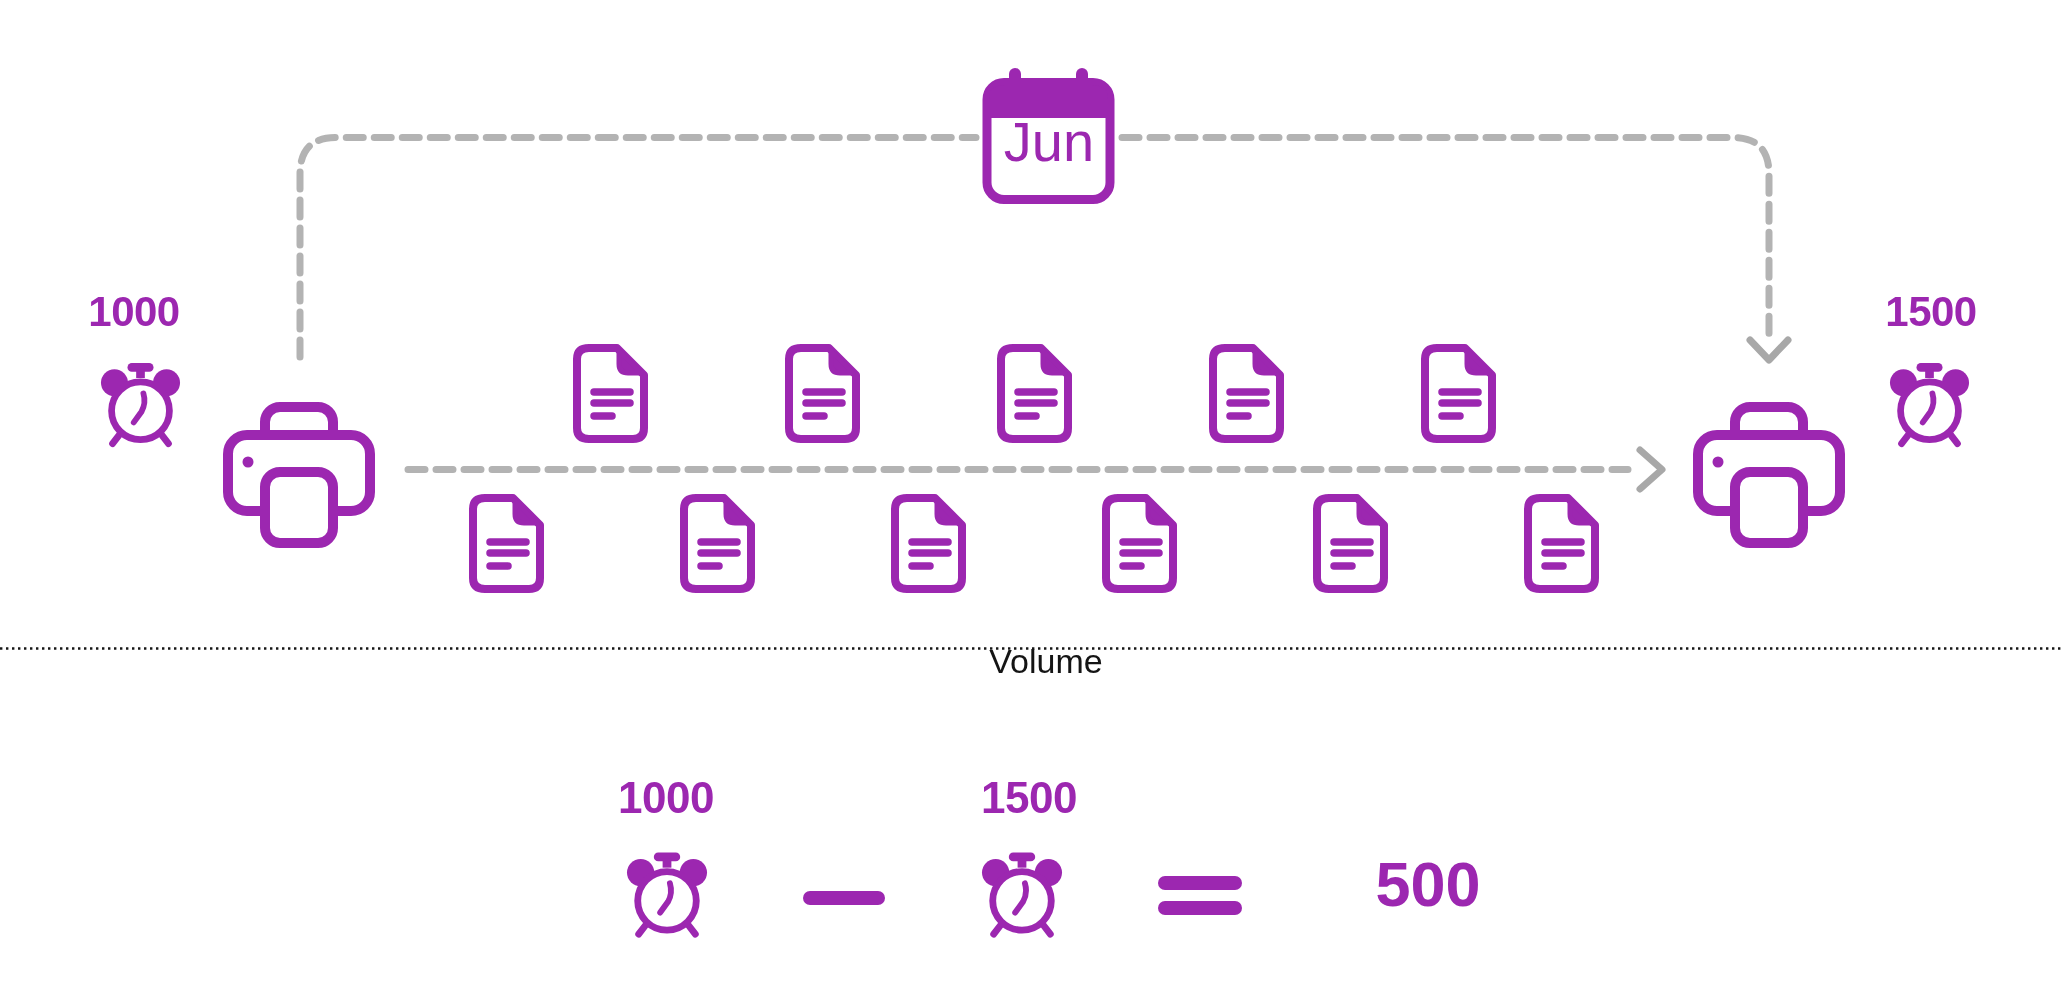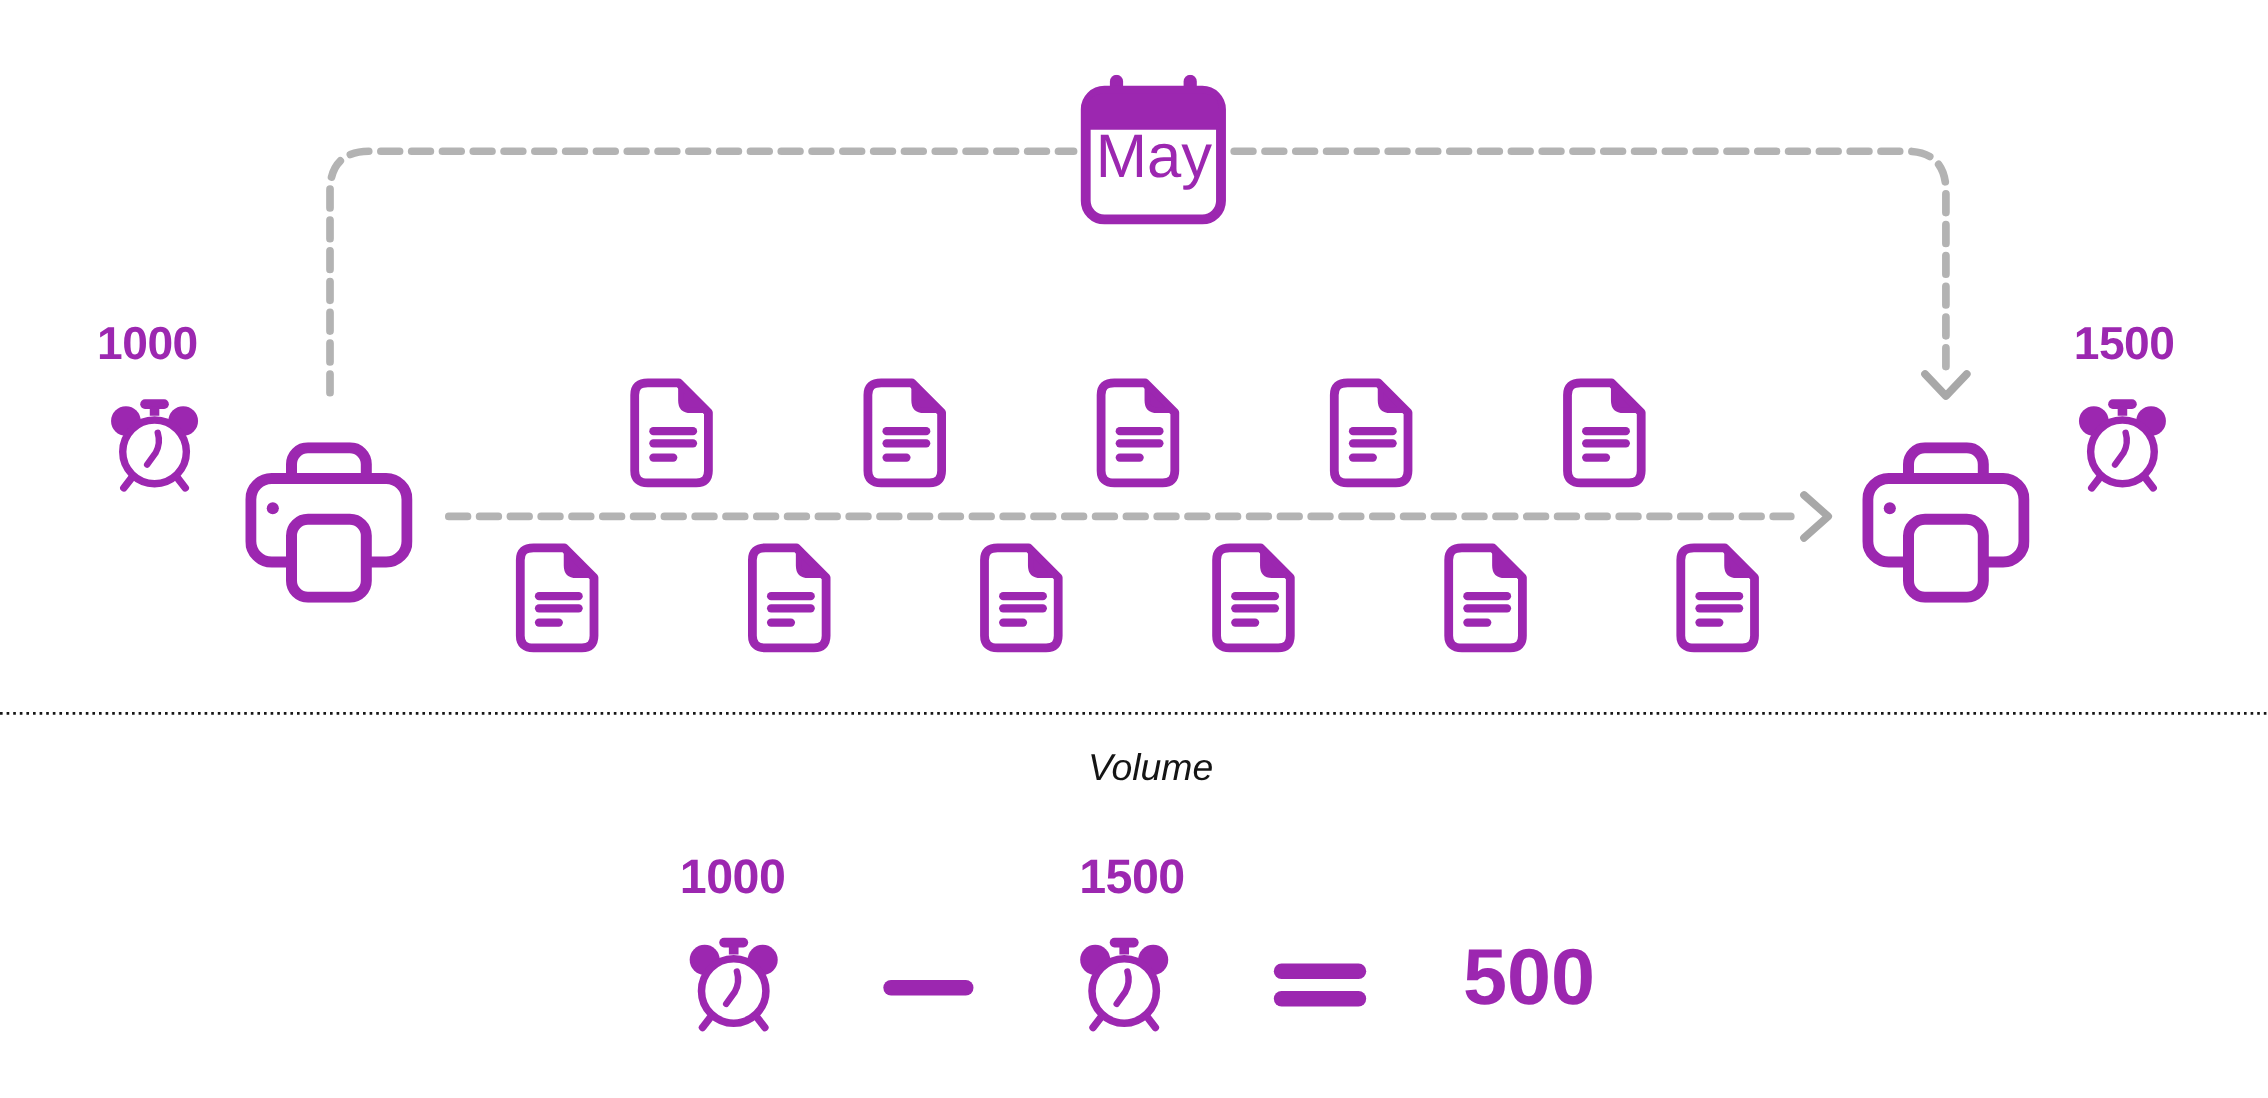--- a/index.html
+++ b/index.html
@@ -12,21 +12,21 @@
     color:#9C27B0;
     font-weight:700;
     letter-spacing:-0.5px;
     line-height:1;
     transform:translateX(-50%);
     white-space:nowrap;
     text-align:center;
   }
   .num-top{font-size:42px;}
   .num-eq{font-size:44px;}
-  .num-result{font-size:72px;letter-spacing:0;}
+  .num-result{font-size:63px;letter-spacing:0;margin-left:38px;}
   .volume-label{
     position:absolute;
     color:#141414;
     font-size:34px;
     font-weight:400;
     line-height:1;
     transform:translateX(-50%);
     white-space:nowrap;
   }
   .calendar-text{
@@ -63,21 +63,21 @@
   </svg>
 
   <div class="icon-slot" style="left:982px;top:68px;width:133px;height:136px;">
       <svg viewBox="0 0 133 136">
         <rect x="27" y="0" width="12" height="22" rx="6" fill="#9C27B0"></rect>
         <rect x="94" y="0" width="12" height="22" rx="6" fill="#9C27B0"></rect>
         <rect x="5" y="14.5" width="123" height="117" rx="17" fill="#fff" stroke="#9C27B0" stroke-width="9"></rect>
         <path d="M 7 31 Q 7 17 23 17 H 110 Q 126 17 126 31 V 50 H 7 Z" fill="#9C27B0"></path>
       </svg>
     </div>
-  <span class="calendar-text" style="left:1049px;top:114px;">May</span>
+  <span class="calendar-text" style="left:1049px;top:114px;">Jun</span>
 
   <span class="num num-top" style="left:134px;top:291px;">1000</span>
   <div class="icon-slot" style="left:100px;top:362px;width:81px;height:86px;">
       <svg viewBox="0 0 84 88">
         <circle cx="15" cy="21" r="14" fill="#9C27B0"></circle>
         <circle cx="69" cy="21" r="14" fill="#9C27B0"></circle>
         <line x1="33" y1="5" x2="51" y2="5" stroke="#9C27B0" stroke-width="9" stroke-linecap="round"></line>
         <line x1="42" y1="7" x2="42" y2="16" stroke="#9C27B0" stroke-width="9"></line>
         <line x1="20" y1="75" x2="13" y2="84" stroke="#9C27B0" stroke-width="7" stroke-linecap="round"></line>
         <line x1="64" y1="75" x2="71" y2="84" stroke="#9C27B0" stroke-width="7" stroke-linecap="round"></line>
@@ -213,21 +213,21 @@
         <svg viewBox="0 0 77 101">
           <path d="M 17 5 H 45 L 72 32 V 85 Q 72 96 61 96 H 17 Q 5 96 5 85 V 16 Q 5 5 17 5 Z" fill="#fff" stroke="#9C27B0" stroke-width="8" stroke-linejoin="round"></path>
           <path d="M 47 8 V 21 Q 47 30 56 30 H 69 Z" fill="#9C27B0" stroke="#9C27B0" stroke-width="5" stroke-linejoin="round"></path>
           <line x1="22" y1="49" x2="58" y2="49" stroke="#9C27B0" stroke-width="7.5" stroke-linecap="round"></line>
           <line x1="22" y1="60" x2="58" y2="60" stroke="#9C27B0" stroke-width="7.5" stroke-linecap="round"></line>
           <line x1="22" y1="73" x2="40" y2="73" stroke="#9C27B0" stroke-width="7.5" stroke-linecap="round"></line>
         </svg>
       </div>
     </div>
 
-  <span class="volume-label" style="left:1046px;top:681px;font-style:italic;">Volume</span>
+  <span class="volume-label" style="left:1046px;top:644px;">Volume</span>
 
   <span class="num num-eq" style="left:666px;top:776px;">1000</span>
   <div class="icon-slot" style="left:626px;top:851px;width:82px;height:88px;">
       <svg viewBox="0 0 84 88">
         <circle cx="15" cy="21" r="14" fill="#9C27B0"></circle>
         <circle cx="69" cy="21" r="14" fill="#9C27B0"></circle>
         <line x1="33" y1="5" x2="51" y2="5" stroke="#9C27B0" stroke-width="9" stroke-linecap="round"></line>
         <line x1="42" y1="7" x2="42" y2="16" stroke="#9C27B0" stroke-width="9"></line>
         <line x1="20" y1="75" x2="13" y2="84" stroke="#9C27B0" stroke-width="7" stroke-linecap="round"></line>
         <line x1="64" y1="75" x2="71" y2="84" stroke="#9C27B0" stroke-width="7" stroke-linecap="round"></line>

